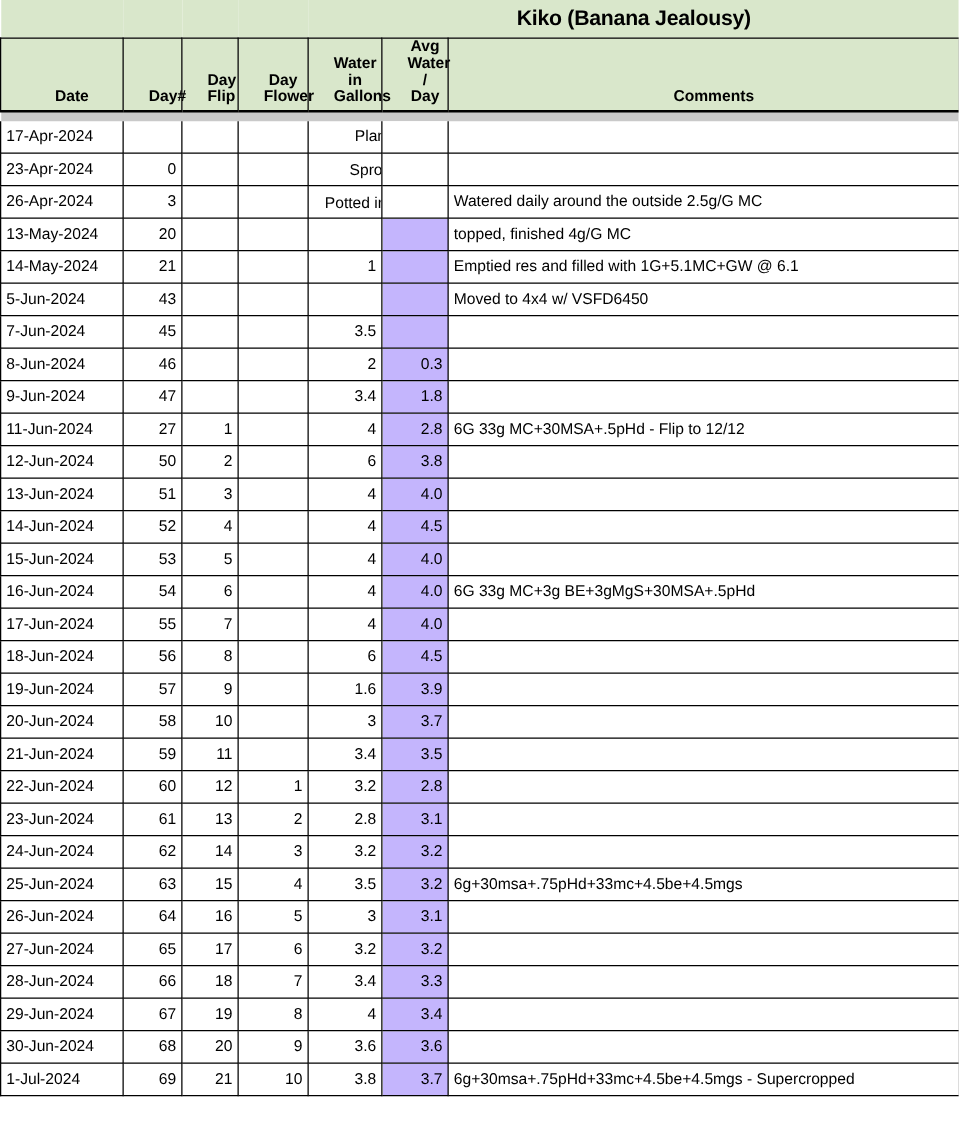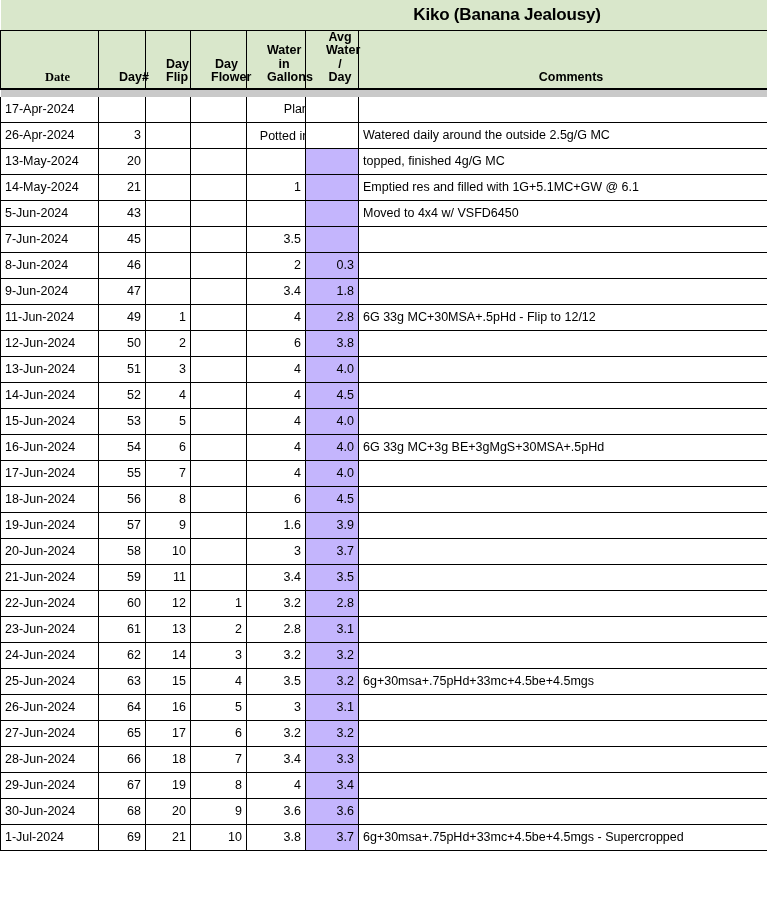--- a/index.html
+++ b/index.html
@@ -65,21 +65,20 @@
     border-left: 1.2px solid #000;
     border-right: 1.2px solid #000;
     border-bottom: 2.6px solid #000;
     text-align: center;
   }
   th.h-date {
     text-align: left;
     border-top: none;
     border-left: none;
     padding-left: 3px;
-    font-family: Liberation Serif, serif;
   }
   th.h-comments { border-right: none; }
   th.thick-left  { border-left: 2.4px solid #000; }
   th.thick-right { border-right: 2.4px solid #000; }
 
   
   tr.gap-row > td {
     height: 8px;
     padding: 0;
     background: #c9c9c9;
@@ -185,20 +184,31 @@
           <td class="d-num"></td>
           <td class="d-num"></td>
           <td class="d-num"></td>
           <td class="d-water spill">
             <span class="spill-text">Planted</span>
           </td>
           <td class="d-avg blanked"></td>
           <td class="d-comm"></td>
         </tr>
         <tr class="data-row">
+          <td class="d-date">23-Apr-2024</td>
+          <td class="d-num">0</td>
+          <td class="d-num"></td>
+          <td class="d-num"></td>
+          <td class="d-water spill">
+            <span class="spill-text">Sprouted</span>
+          </td>
+          <td class="d-avg blanked"></td>
+          <td class="d-comm"></td>
+        </tr>
+        <tr class="data-row">
           <td class="d-date">26-Apr-2024</td>
           <td class="d-num">3</td>
           <td class="d-num"></td>
           <td class="d-num"></td>
           <td class="d-water spill">
             <span class="spill-text">Potted in 3G pot</span>
           </td>
           <td class="d-avg blanked"></td>
           <td class="d-comm">Watered daily around the outside 2.5g/G MC</td>
         </tr>
@@ -251,21 +261,21 @@
           <td class="d-date">9-Jun-2024</td>
           <td class="d-num">47</td>
           <td class="d-num"></td>
           <td class="d-num"></td>
           <td class="d-water">3.4</td>
           <td class="d-avg">1.8</td>
           <td class="d-comm"></td>
         </tr>
         <tr class="data-row">
           <td class="d-date">11-Jun-2024</td>
-          <td class="d-num">49</td>
+          <td class="d-num">27</td>
           <td class="d-num">1</td>
           <td class="d-num"></td>
           <td class="d-water">4</td>
           <td class="d-avg">2.8</td>
           <td class="d-comm">6G 33g MC+30MSA+.5pHd - Flip to 12/12</td>
         </tr>
         <tr class="data-row">
           <td class="d-date">12-Jun-2024</td>
           <td class="d-num">50</td>
           <td class="d-num">2</td>

